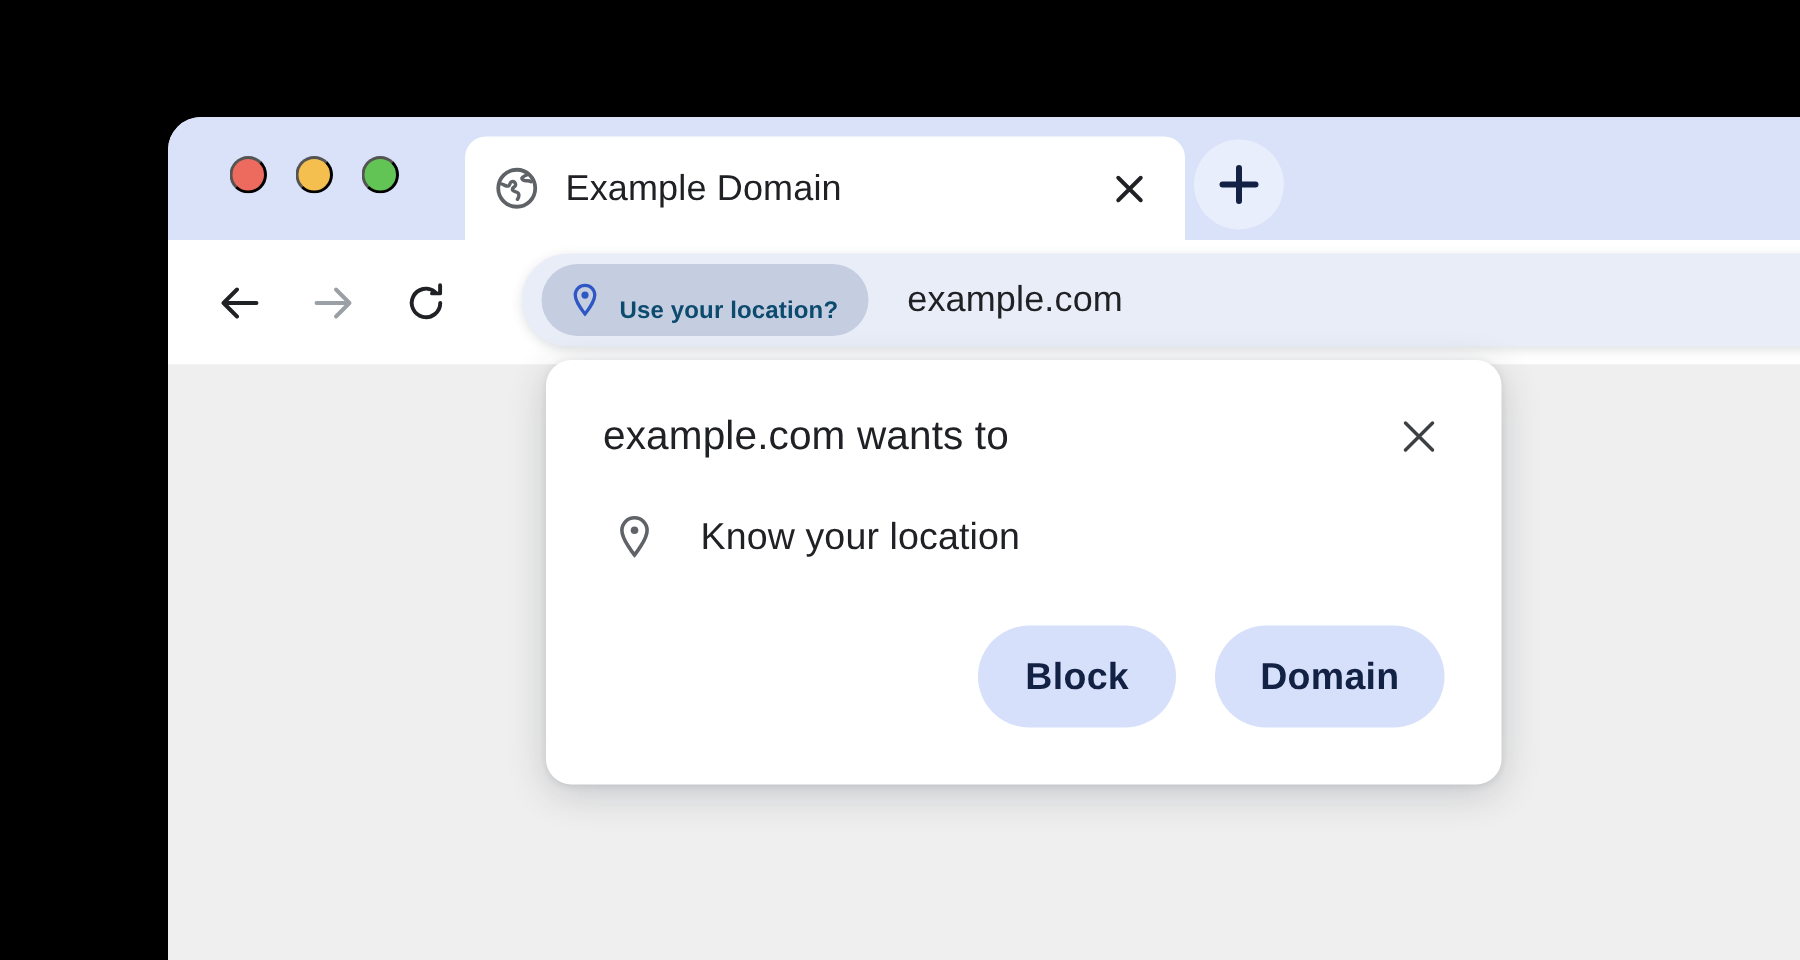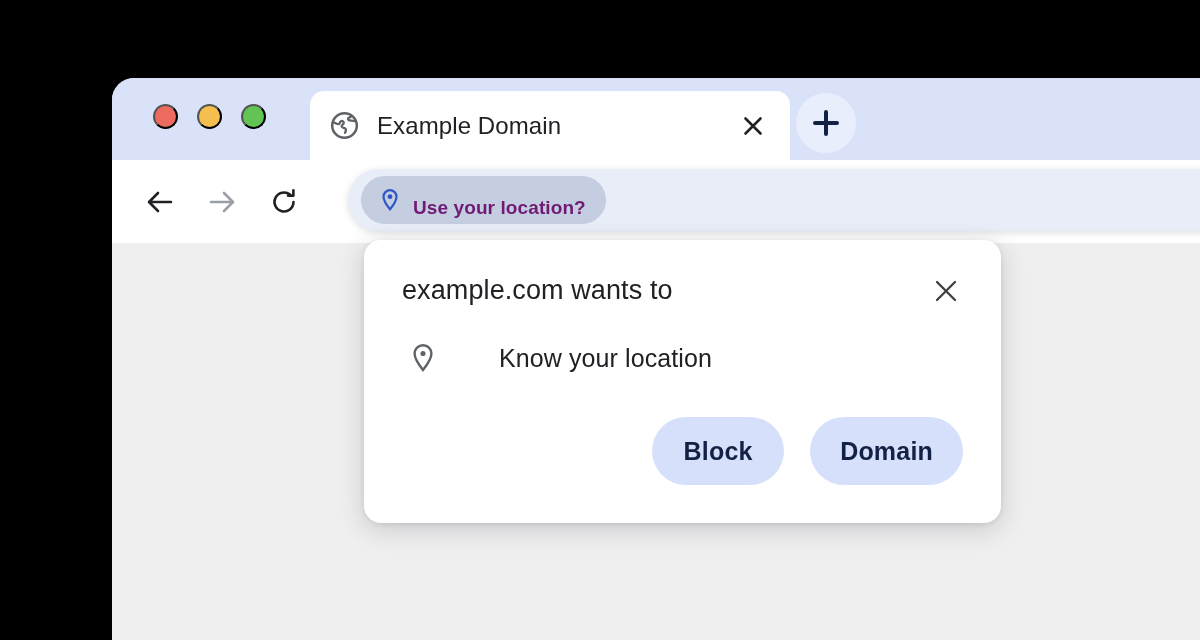--- a/index.html
+++ b/index.html
@@ -152,23 +152,23 @@
     background: #c5cee0;
     border-radius: 24px;
     display: flex;
     align-items: center;
     padding: 0 20px 0 17px;
     flex: 0 0 auto;
     border: none;
   }
   .chip-label {
     margin-left: 11px;
-    font-size: 19px;
+    font-size: 16px;
     font-weight: bold;
-    color: #701a75;
+    color: #0c4a6e;
     white-space: nowrap;
     letter-spacing: 0.1px;
     margin-top: 16px;
   }
 
   .omnibox-url {
     margin-left: 26px;
     font-size: 24px;
     color: #202124;
     white-space: nowrap;
@@ -217,21 +217,20 @@
     border: none;
     border-radius: 50%;
     margin-top: -2px;
   }
 
   .permission-row {
     display: flex;
     align-items: center;
     margin-top: 34px;
     padding-left: 5px;
-    gap: 32px;
   }
   .permission-icon {
     width: 32px;
     height: 32px;
     flex: 0 0 32px;
     display: block;
   }
   .permission-label {
     margin-left: 28px;
     font-size: 25px;
@@ -317,20 +316,21 @@
       </div>
 
       <div class="omnibox">
         <button class="location-chip">
           <svg width="24" height="24" viewBox="0 0 24 24">
             <path d="M12 2.2c-3.6 0-6.5 2.9-6.5 6.5 0 4.6 6.5 12.6 6.5 12.6s6.5-8 6.5-12.6c0-3.6-2.9-6.5-6.5-6.5z" fill="none" stroke="#2f57c4" stroke-width="2.2"></path>
             <circle cx="12" cy="8.7" r="2.4" fill="#2f57c4"></circle>
           </svg>
           <span class="chip-label">Use your location?</span>
         </button>
+        <span class="omnibox-url">example.com</span>
       </div>
     </div>
 
     <div class="page-content"></div>
   </div>
 
   <div class="permission-dialog">
 
     <div class="dialog-header">
       <div class="dialog-title">example.com wants to</div>

